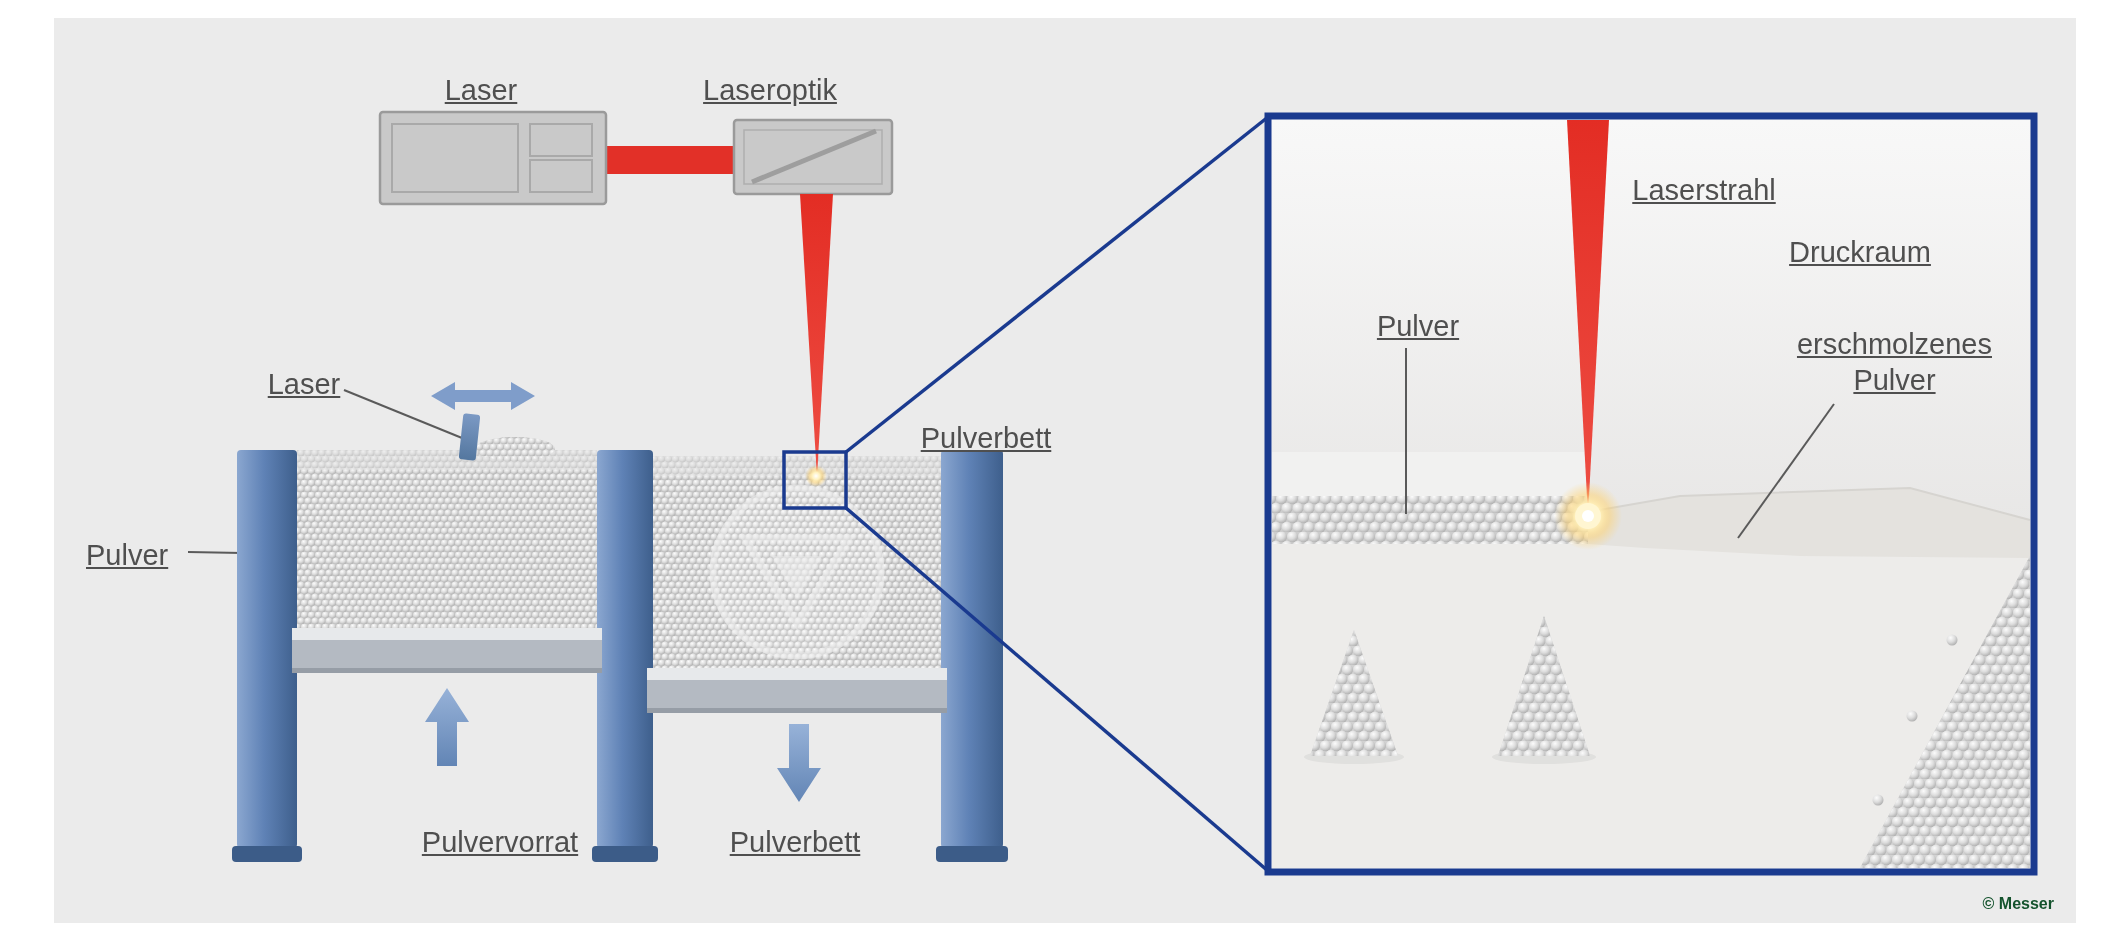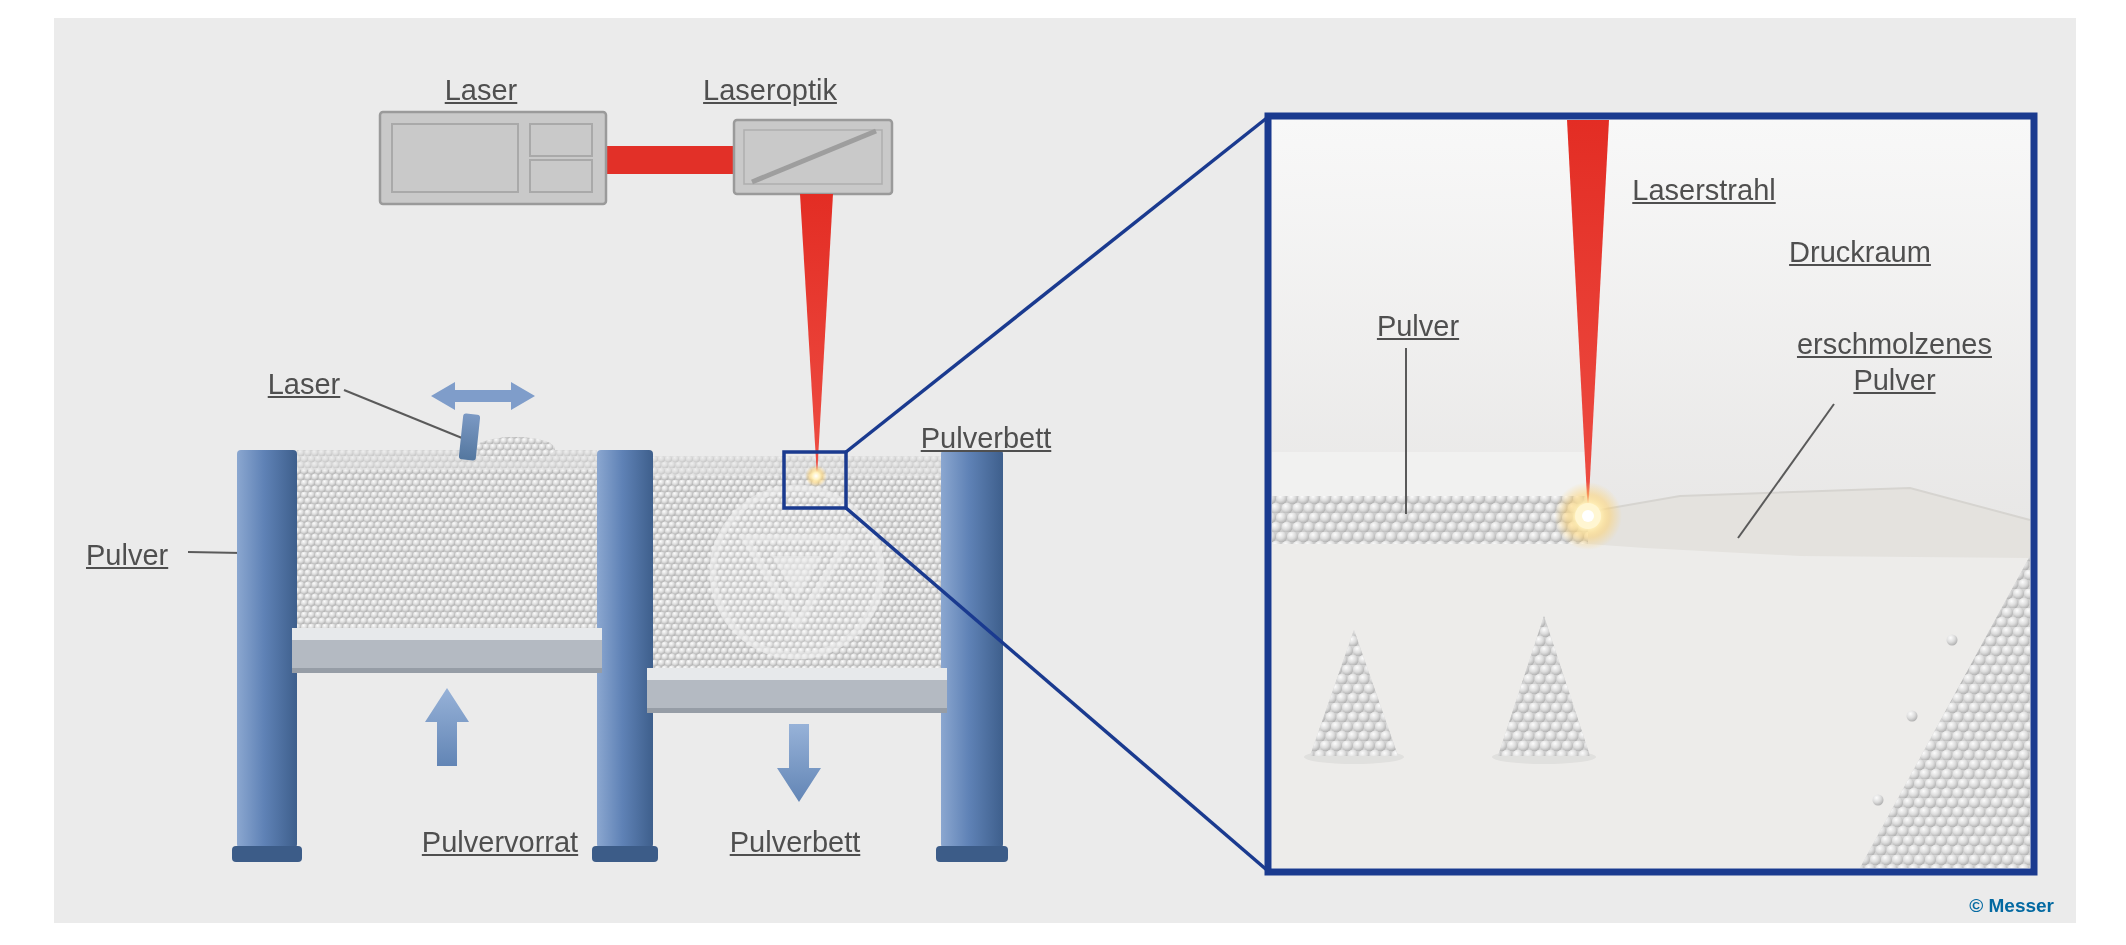--- a/index.html
+++ b/index.html
@@ -11,21 +11,21 @@
   .canvas{position:absolute;left:0;top:0;width:2126px;height:945px;background:#ffffff;}
   .panel{position:absolute;left:54px;top:18px;right:50px;bottom:22px;background:#ebebeb;}
   svg.art{position:absolute;left:0;top:0;width:2126px;height:945px;}
   .lbl{
     position:absolute;font-size:29px;line-height:1.25;color:#4f4f4f;
     white-space:nowrap;z-index:5;text-decoration:underline;
   }
   .lbl.centered{transform:translateX(-50%);}
   .lbl.right-block{text-align:center;}
   .credit{
-    position:absolute;font-size:19px;font-weight:bold;color:#0369a1;z-index:5;white-space:nowrap;
+    position:absolute;font-size:16px;font-weight:bold;color:#14532d;z-index:5;white-space:nowrap;
   }
 </style>
 </head>
 <body>
 
 <div class="canvas">
   <div class="panel"></div>
 
   <svg class="art" viewBox="0 0 2126 945" xmlns="http://www.w3.org/2000/svg">
     <defs>

